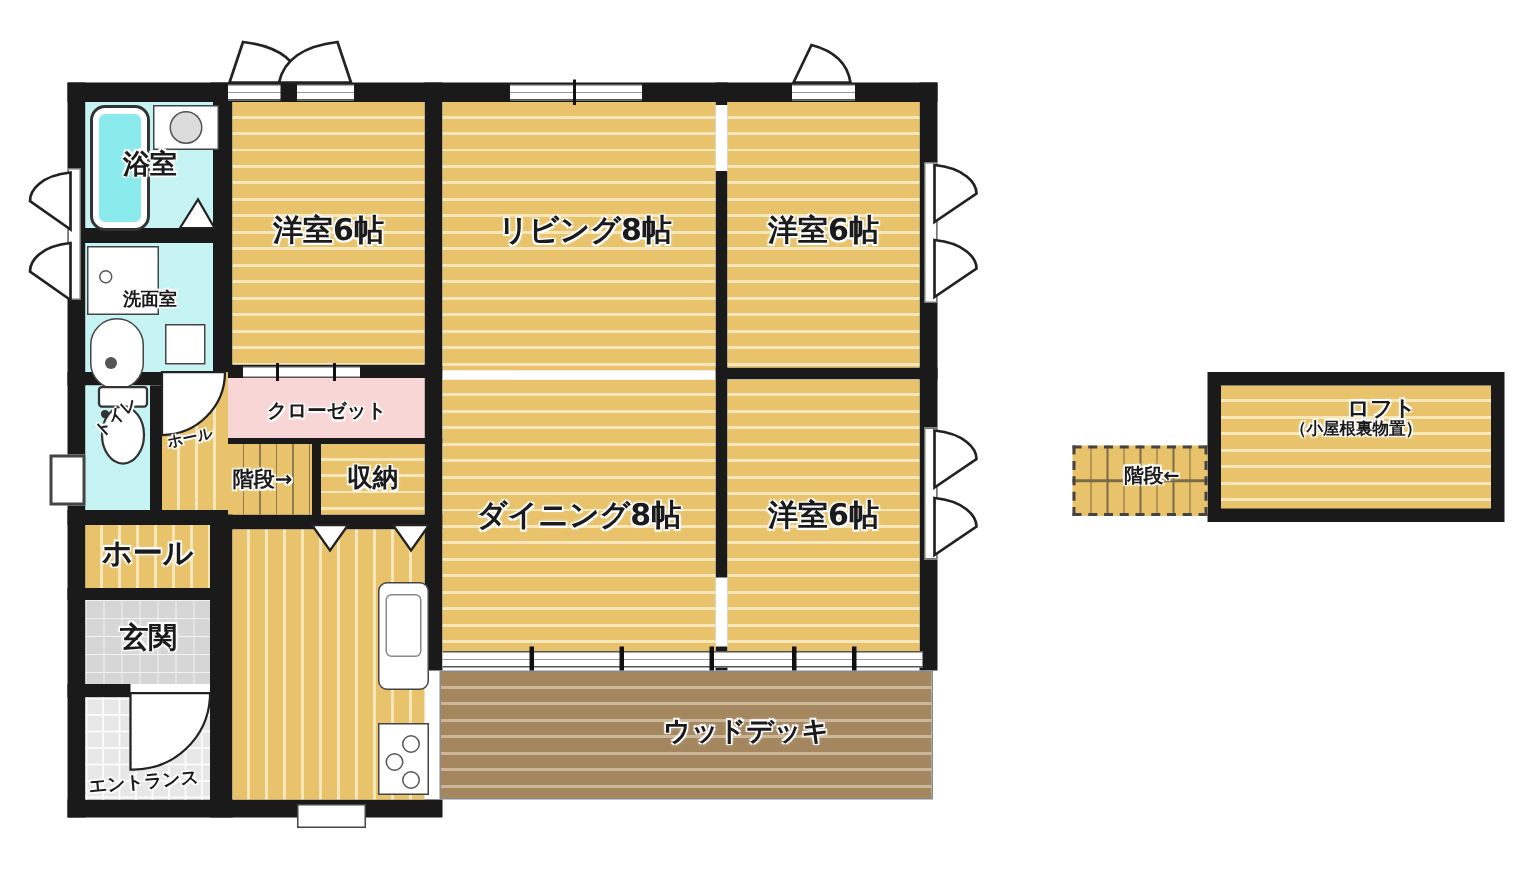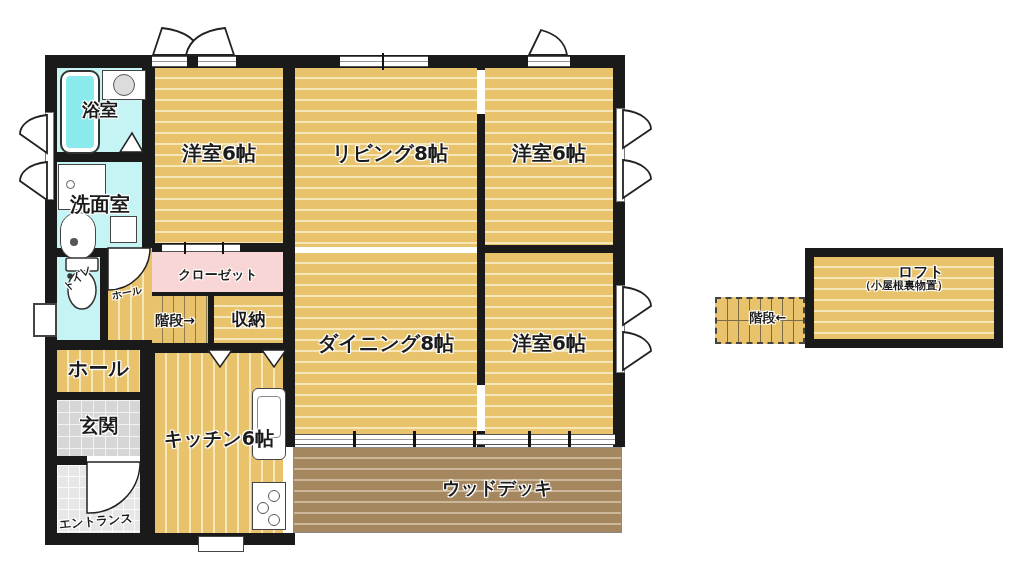--- a/index.html
+++ b/index.html
@@ -149,30 +149,29 @@
     </g>
 
     <g stroke="#333" stroke-width="1.5" fill="#fff">
       <rect x="66" y="258" width="32" height="13" rx="2"></rect>
       <ellipse cx="82" cy="290" rx="14" ry="19"></ellipse>
       <circle cx="70" cy="276" r="2" fill="#333"></circle>
     </g>
   </svg>
 
   <div class="label" style="left:60px;top:100px;width:80px;font-size:18px;">浴室</div>
-  <div class="label" style="left:54px;top:193px;width:92px;font-size:20px;">洗面室</div>
+  <div class="label" style="left:54px;top:193px;width:92px;font-size:12px;">洗面室</div>
   <div class="label" style="left:56px;top:272px;width:44px;font-size:11px;transform:rotate(-42deg);">トイレ</div>
   <div class="label" style="left:102px;top:287px;width:50px;font-size:10px;transform:rotate(-12deg);">ホール</div>
   <div class="label" style="left:160px;top:268px;width:116px;font-size:13px;">クローゼット</div>
   <div class="label" style="left:143px;top:312px;width:64px;font-size:14px;">階段→</div>
   <div class="label" style="left:214px;top:310px;width:69px;font-size:17px;">収納</div>
   <div class="label" style="left:57px;top:357px;width:83px;font-size:20px;">ホール</div>
   <div class="label" style="left:62px;top:415px;width:74px;font-size:19px;">玄関</div>
   <div class="label" style="left:48px;top:515px;width:96px;font-size:12px;transform:rotate(-5deg);">エントランス</div>
-  <div class="label" style="left:155px;top:428px;width:128px;font-size:19px;">キッチン6帖</div>
   <div class="label" style="left:155px;top:142px;width:128px;font-size:20px;">洋室6帖</div>
   <div class="label" style="left:295px;top:142px;width:190px;font-size:20px;">リビング8帖</div>
   <div class="label" style="left:485px;top:142px;width:128px;font-size:20px;">洋室6帖</div>
   <div class="label" style="left:295px;top:332px;width:182px;font-size:20px;">ダイニング8帖</div>
   <div class="label" style="left:485px;top:332px;width:128px;font-size:20px;">洋室6帖</div>
   <div class="label" style="left:293px;top:478px;width:329px;font-size:18px;padding-left:40px;">ウッドデッキ</div>
   <div class="label" style="left:814px;top:264px;width:214px;font-size:15px;">ロフト</div>
   <div class="label" style="left:814px;top:280px;width:180px;font-size:11px;">（小屋根裏物置）</div>
   <div class="label" style="left:715px;top:311px;width:106px;font-size:13px;">階段←</div>
 

